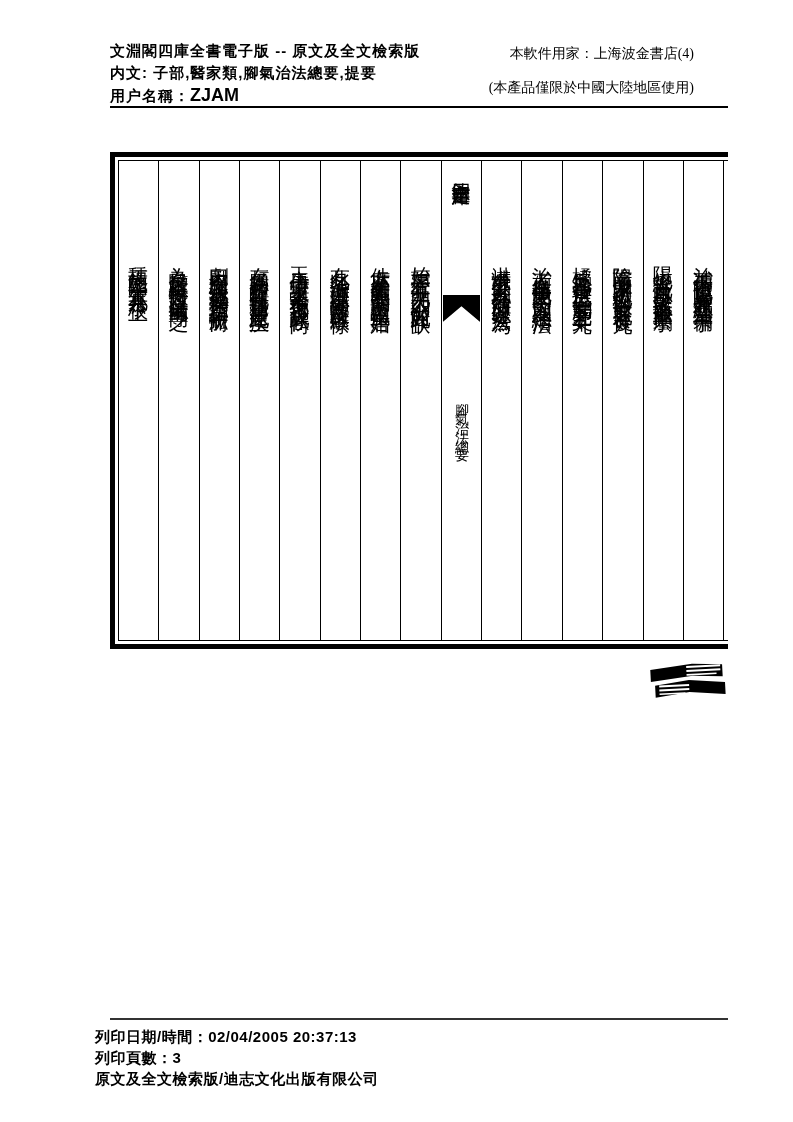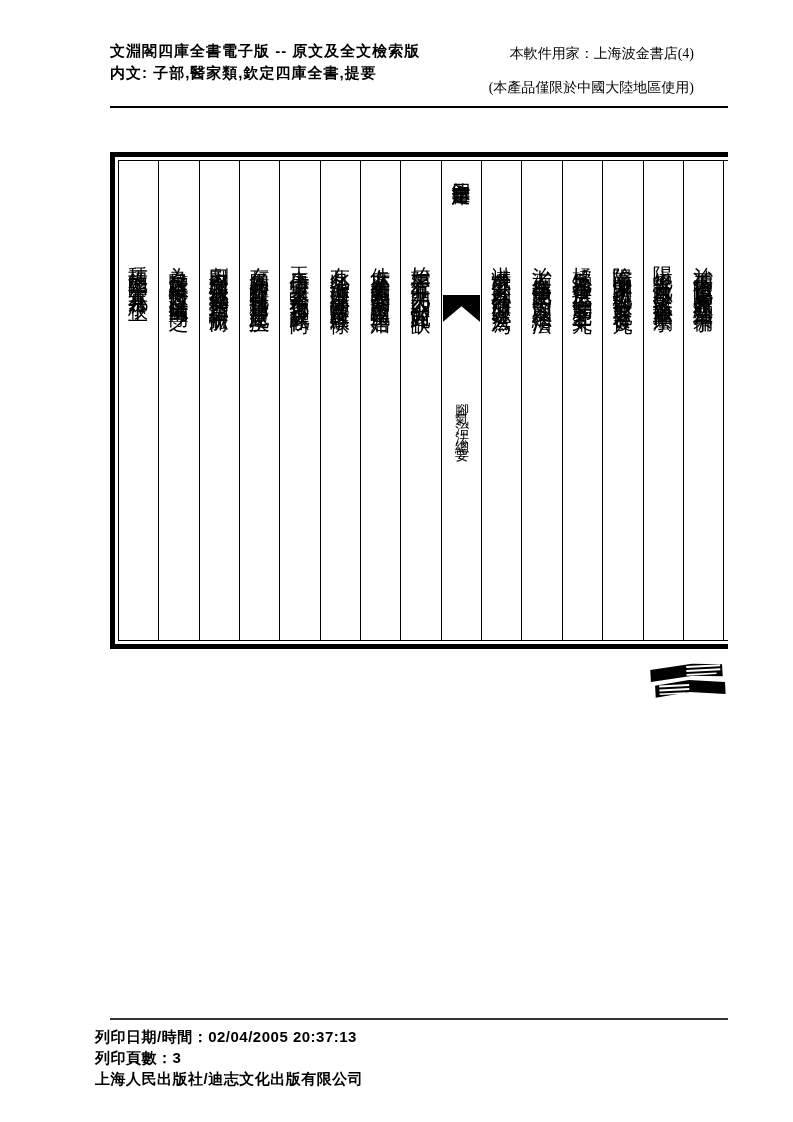--- a/index.html
+++ b/index.html
@@ -71,21 +71,22 @@
   }
   .footer div { font-size:15px; line-height:21px; letter-spacing:0.5px; }
 </style>
 </head>
 <body>
 
 <div class="page">
 
   <div class="header-left">
     <div class="h1">文淵閣四庫全書電子版 -- 原文及全文檢索版</div>
-    <div class="h2">内文: 子部,醫家類,欽定四庫全書,提要</div>
+    <div class="h2">内文: 子部,醫家類,腳氣治法總要,提要</div>
+    <div class="h3"><span>用户名稱：</span><span class="uid">ZJAM</span></div>
   </div>
   <div class="header-right">
     <div class="r1">本軟件用家：上海波金書店(4)</div>
     <div class="r2">(本產品僅限於中國大陸地區使用)</div>
   </div>
   <div class="rule-top"></div>
 
   <div class="frame">
     <div class="frame-inner">
 
@@ -171,16 +172,16 @@
                C50 52, 38 60, 26 56 C16 52, 16 40, 26 34 C32 30, 40 30, 48 34
                C46 28, 41 25, 34 24 Z" fill="#000"></path>
       <path d="M14 62 C22 72, 42 76, 54 68 L52 74 C40 82, 22 78, 12 68 Z" fill="#000" opacity="0.85"></path>
     </svg>
   </div>
 
   <div class="rule-bottom"></div>
   <div class="footer">
     <div>列印日期/時間：02/04/2005 20:37:13</div>
     <div>列印頁數：3</div>
-    <div>上海人民出版社/迪志文化出版有限公司</div>
+    <div>原文及全文檢索版/迪志文化出版有限公司</div>
   </div>
 
 </div>
 
 </body></html>

